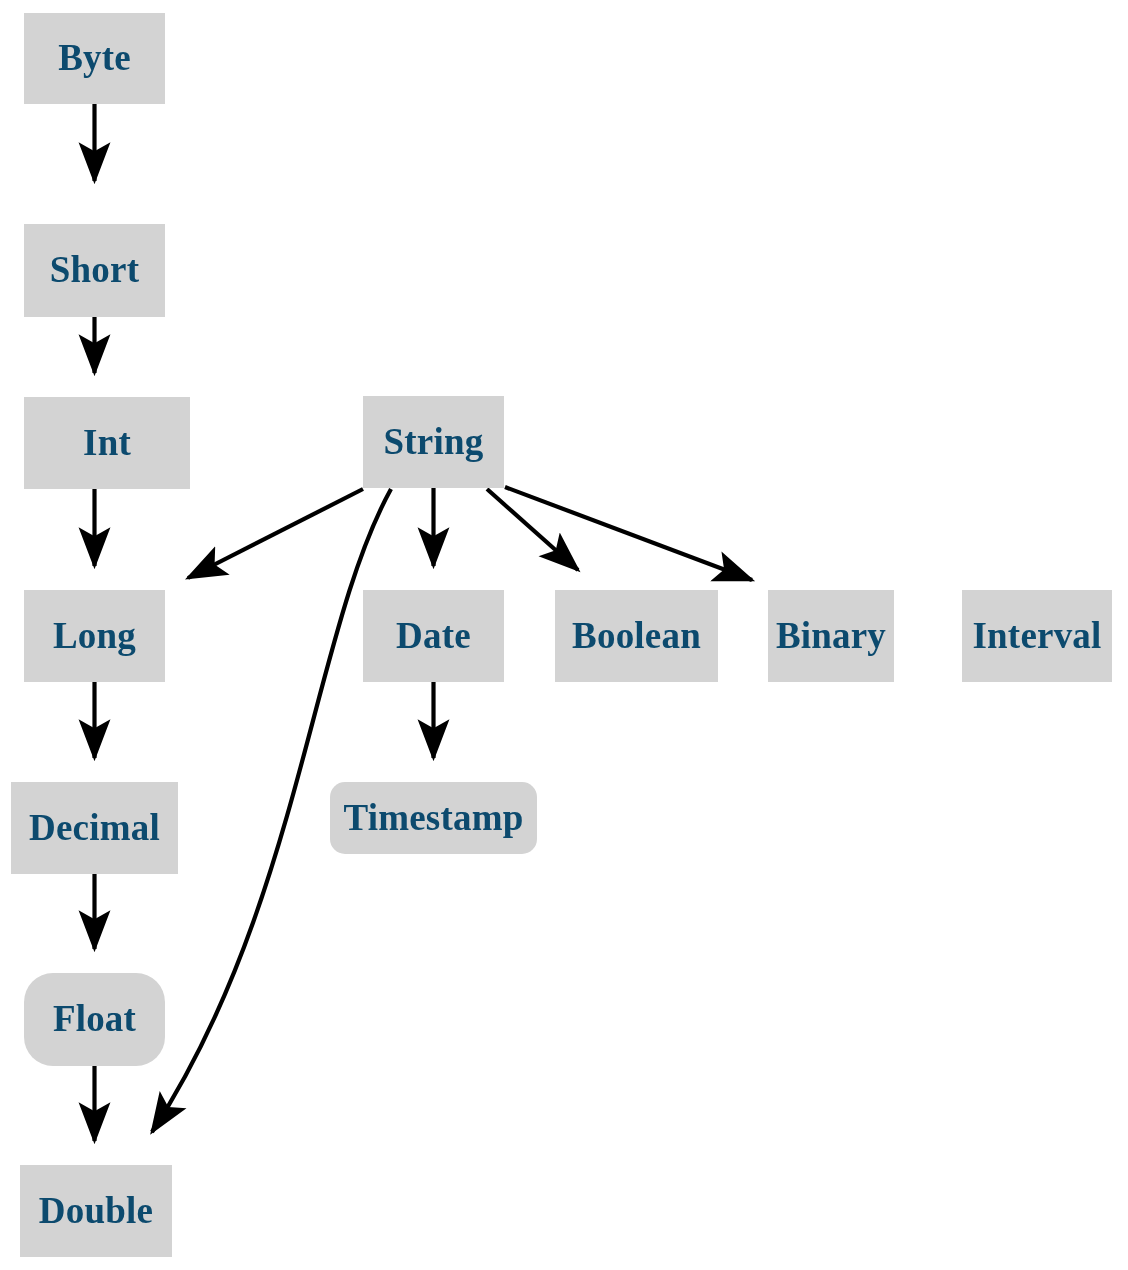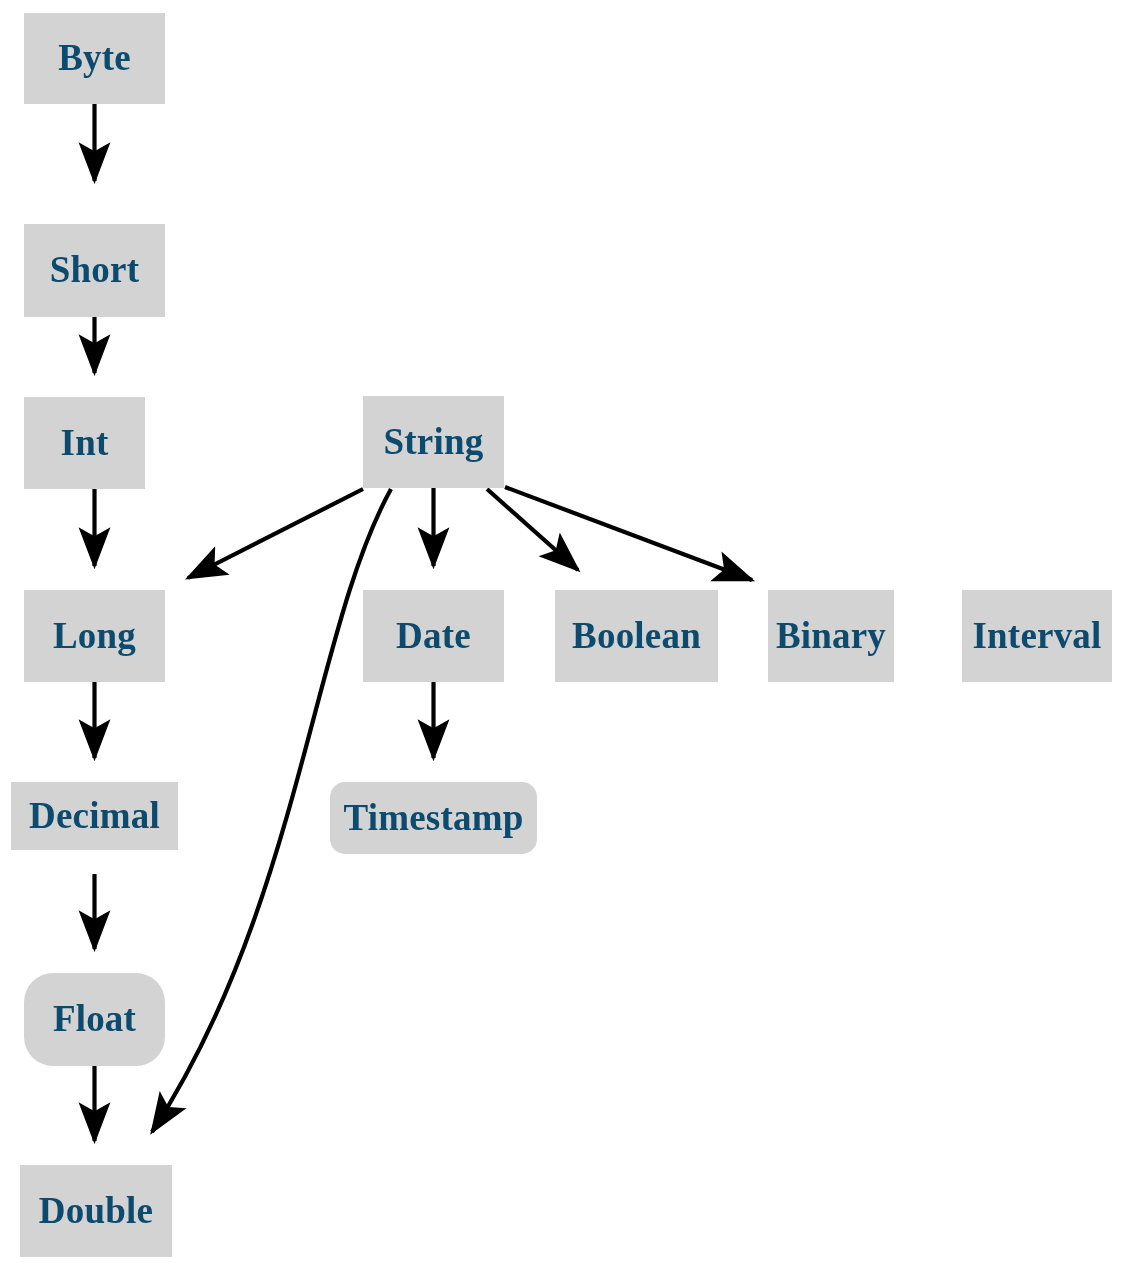--- a/index.html
+++ b/index.html
@@ -96,42 +96,42 @@
       <path d="M 433.5 682 L 433.5 758" stroke="#000000" stroke-width="4.2" fill="none" marker-end="url(#arrowhead)"></path>
     </g>
   </svg>
 
   <div class="graph-node" style="left:24px; top:13px; width:141px; height:91px;">
     <span class="node-label">Byte</span>
   </div>
   <div class="graph-node" style="left:24px; top:205px; width:141px; height:93px;margin-top:19px;">
     <span class="node-label">Short</span>
   </div>
-  <div class="graph-node" style="left:24px; top:397px; width:121px; height:92px;">
+  <div class="graph-node" style="left:24px; top:397px; width:166px; height:92px;">
     <span class="node-label">Int</span>
   </div>
   <div class="graph-node" style="left:363px; top:396px; width:141px; height:92px;">
     <span class="node-label">String</span>
   </div>
   <div class="graph-node" style="left:24px; top:590px; width:141px; height:92px;">
     <span class="node-label">Long</span>
   </div>
   <div class="graph-node" style="left:363px; top:590px; width:141px; height:92px;">
     <span class="node-label">Date</span>
   </div>
   <div class="graph-node" style="left:555px; top:590px; width:163px; height:92px;">
     <span class="node-label">Boolean</span>
   </div>
   <div class="graph-node" style="left:768px; top:590px; width:126px; height:92px;">
     <span class="node-label">Binary</span>
   </div>
   <div class="graph-node" style="left:962px; top:590px; width:150px; height:92px;justify-content:center;">
     <span class="node-label">Interval</span>
   </div>
-  <div class="graph-node" style="left:11px; top:782px; width:167px; height:68px;">
+  <div class="graph-node" style="left:11px; top:782px; width:167px; height:92px;">
     <span class="node-label">Decimal</span>
   </div>
   <div class="graph-node" style="left:330px; top:782px; width:207px; height:72px;border-radius:15px;">
     <span class="node-label">Timestamp</span>
   </div>
   <div class="graph-node" style="left:24px; top:973px; width:141px; height:93px;border-radius:29px;">
     <span class="node-label">Float</span>
   </div>
   <div class="graph-node" style="left:20px; top:1165px; width:152px; height:92px;">
     <span class="node-label">Double</span>

